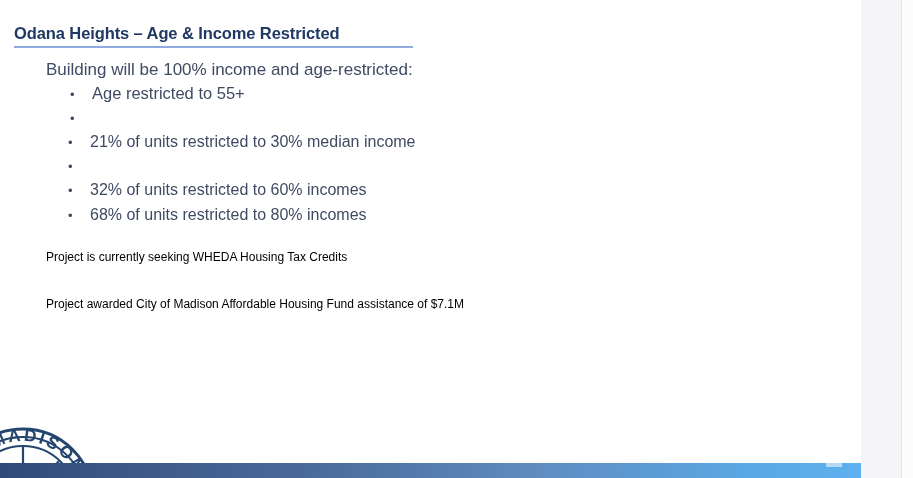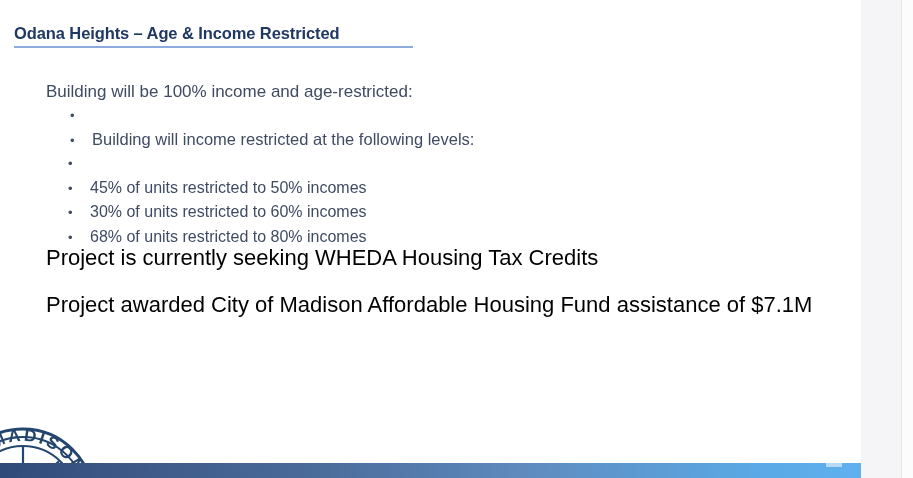--- a/index.html
+++ b/index.html
@@ -23,33 +23,33 @@
   
   #title-block{position:absolute;left:14px;top:24px;width:400px;}
   #slide-title{
     font-size:16.5px;font-weight:bold;color:#1f3864;
     letter-spacing:-0.1px;white-space:nowrap;
   }
   #title-rule{margin-top:3px;height:2px;background:#8faadc;width:399px;}
 
   
   #body-block{position:absolute;left:46px;top:57px;width:800px;color:#3f4b63;}
-  .lead{font-size:17px;line-height:25px;white-space:nowrap;margin-top:22px;}
+  .lead{font-size:17px;line-height:25px;white-space:nowrap;}
   ul{list-style:none;margin:0;padding:0;}
   .lvl1{margin-left:24px;}
   .lvl2{margin-left:22px;}
   .bullet-row{
     display:flex;align-items:baseline;font-size:16.5px;line-height:23.5px;
     white-space:nowrap;
   }
   .bullet-row .dot{
     width:22px;flex:0 0 22px;font-size:13px;line-height:23.5px;color:#3f4b63;
   }
   .lvl2 .bullet-row{font-size:16px;line-height:23.5px;}
-  .para{font-size:22px;line-height:25px;white-space:nowrap;}
+  .para{font-size:12px;line-height:25px;white-space:nowrap;}
   #para1{position:absolute;left:46px;top:245px;}
   #para2{position:absolute;left:46px;top:292px;}
 
   
   #seal{position:absolute;left:-52px;top:424px;width:150px;height:150px;}
   #seal svg{display:block;}
 
   
   #bottom-bar{
     position:absolute;left:0;top:463px;width:861px;height:15px;
@@ -75,38 +75,38 @@
       <div id="title-rule"></div>
     </div>
 
     <div id="body-block">
 
       <div class="lead">Building will be 100% income and age-restricted:</div>
 
       <ul class="lvl1">
         <li class="bullet-row">
           <span class="dot">•</span>
+          <span>Age restricted to 55+</span>
         </li>
         <li class="bullet-row">
           <span class="dot">•</span>
-          <span>Building will income restricted at the following levels:</span>
         </li>
       </ul>
 
       <ul class="lvl1 lvl2">
         <li class="bullet-row">
           <span class="dot">•</span>
+          <span>21% of units restricted to 30% median income</span>
         </li>
         <li class="bullet-row">
           <span class="dot">•</span>
-          <span>45% of units restricted to 50% incomes</span>
         </li>
         <li class="bullet-row">
           <span class="dot">•</span>
-          <span>30% of units restricted to 60% incomes</span>
+          <span>32% of units restricted to 60% incomes</span>
         </li>
         <li class="bullet-row">
           <span class="dot">•</span>
           <span>68% of units restricted to 80% incomes</span>
         </li>
       </ul>
     </div>
 
     <div id="para1" class="para">Project is currently seeking WHEDA Housing Tax Credits</div>
     <div id="para2" class="para">Project awarded City of Madison Affordable Housing Fund assistance of $7.1M</div>

